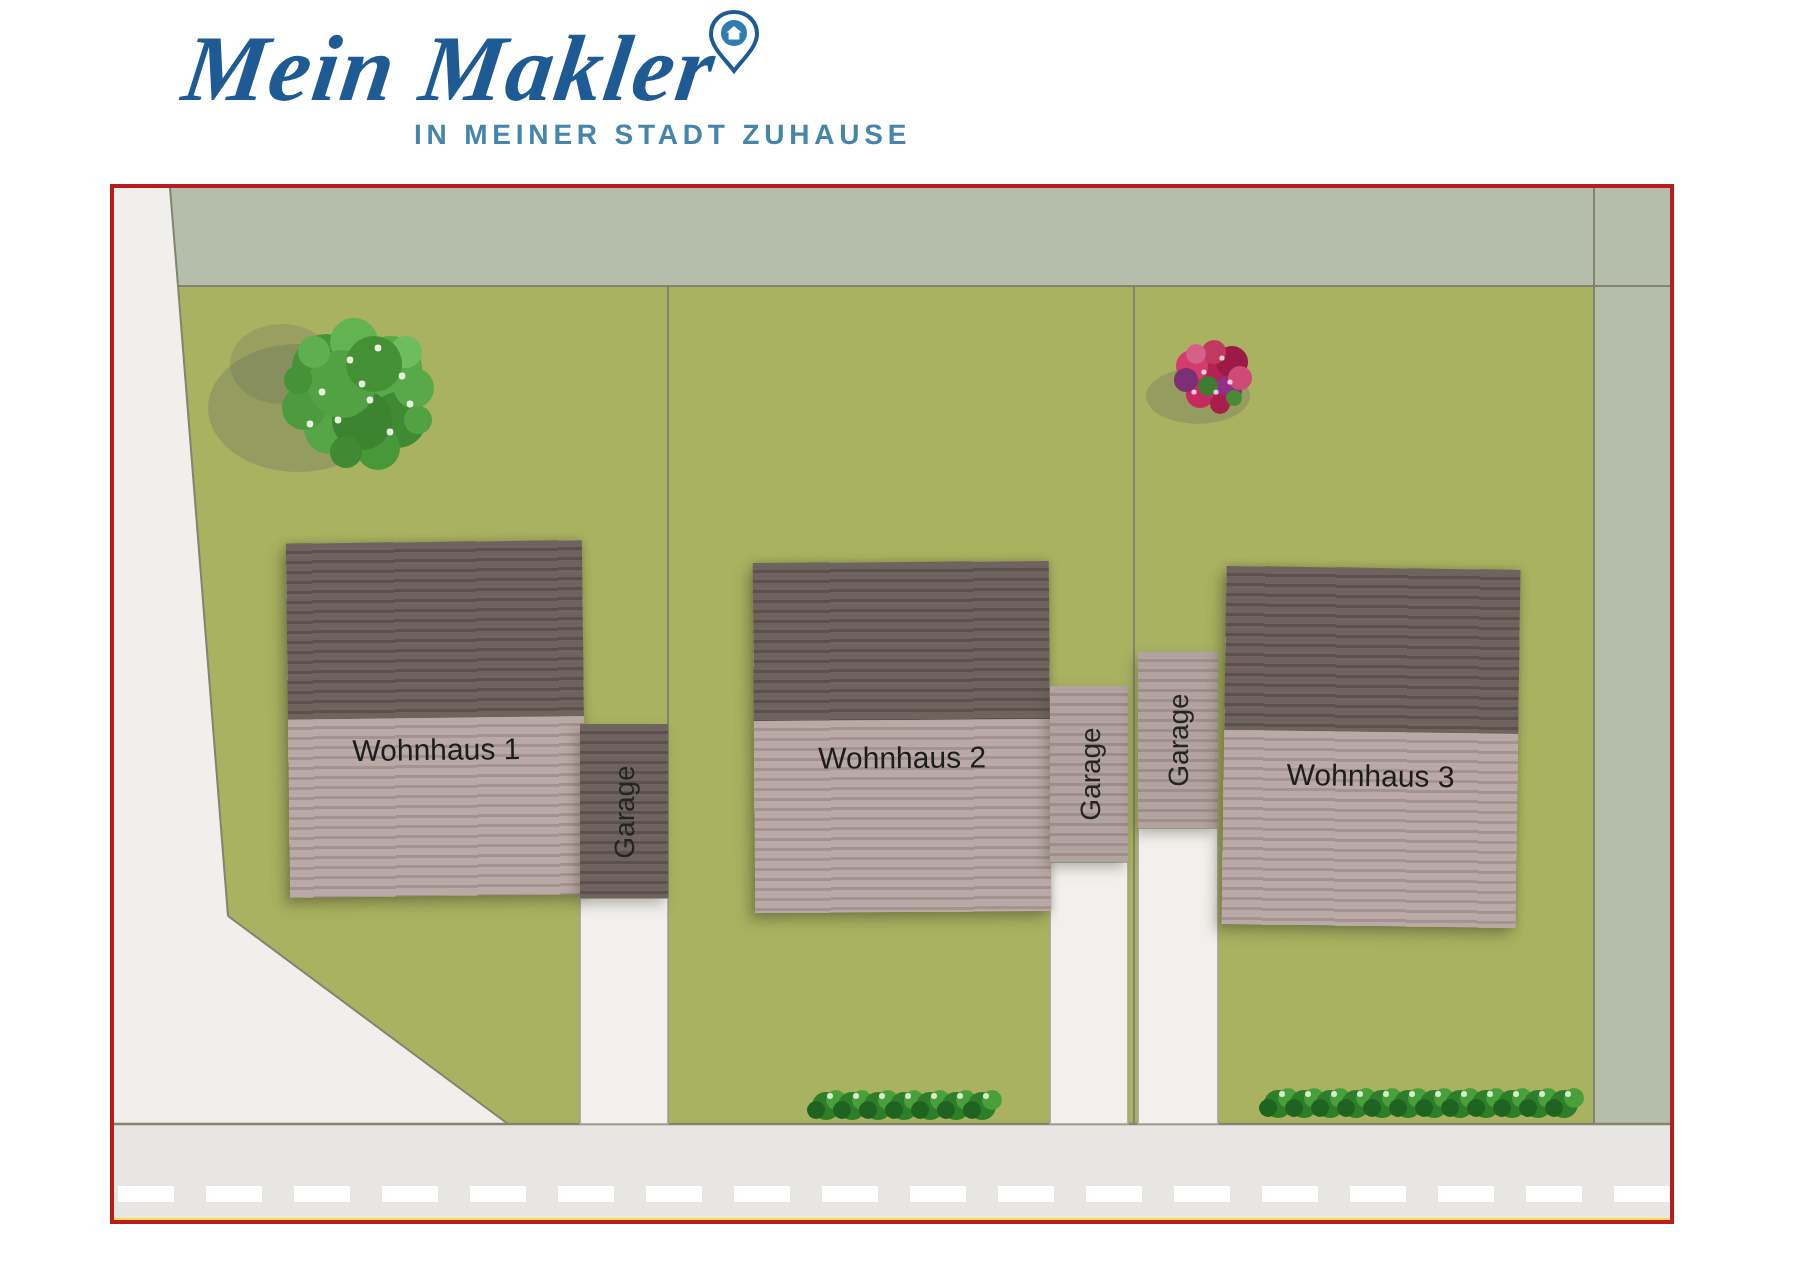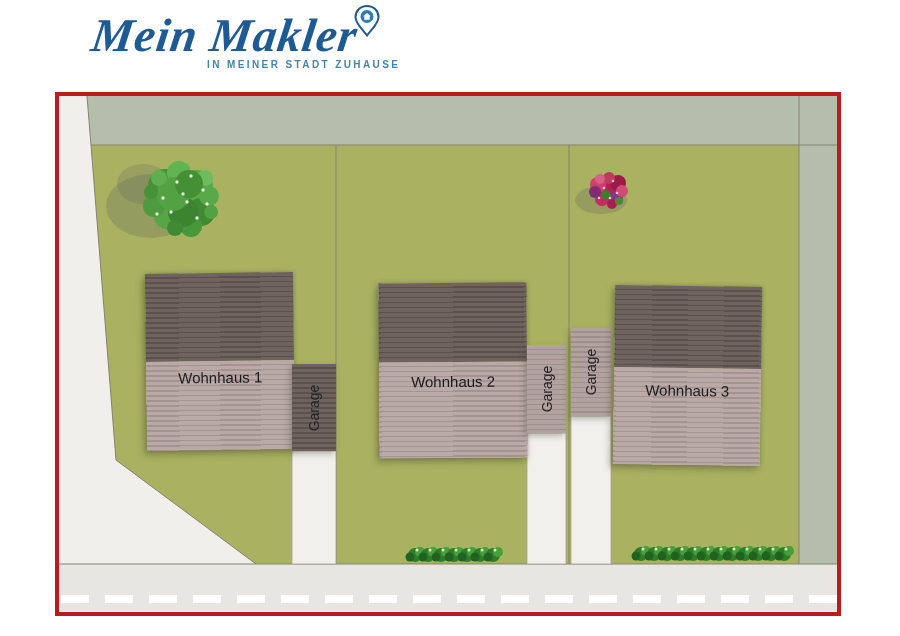--- a/index.html
+++ b/index.html
@@ -4,27 +4,27 @@
 <style>
   html,body{margin:0;padding:0;background:#fff;}
   .screen{position:relative;width:900px;height:636px;background:#ffffff;overflow:hidden;
           font-family:"Liberation Sans",sans-serif;}
 
   
   .logo{position:absolute;left:92px;top:6px;width:320px;height:80px;}
   .brand{position:absolute;left:0;top:0;font-family:"Liberation Serif",serif;
          font-style:italic;font-weight:700;font-size:47px;line-height:58px;
          color:#1e5b95;transform:skewX(-8deg);letter-spacing:1px;white-space:nowrap;}
-  .tagline{position:absolute;left:115px;top:53px;font-size:10px;letter-spacing:2.4px;
+  .tagline{position:absolute;left:115px;top:53px;font-size:14px;letter-spacing:2.4px;
            color:#4585ac;font-weight:700;white-space:nowrap;}
   .pin{position:absolute;left:261px;top:-2px;}
 
   
   .plan{position:absolute;left:55px;top:92px;width:778px;height:516px;
-        background:#fef9c3;border:4px solid #b91c1c;}
+        background:#fde047;border:2px solid #b91c1c;}
   .plan svg{position:absolute;left:0;top:0;}
 
   .house{position:absolute;box-shadow:-3px 4px 7px rgba(70,70,45,.38),0 0 4px rgba(70,70,45,.35);}
   .roof{width:100%;}
   .roof.dark{background:repeating-linear-gradient(to bottom,#6f6360 0 3.5px,#5b504c 3.5px 5px);}
   .roof.light{background:repeating-linear-gradient(to bottom,#b9a9a7 0 3.5px,#a49391 3.5px 5px);}
   .garage{position:absolute;box-shadow:-2px 3px 6px rgba(70,70,45,.35);}
   .garage.g-dark{background:repeating-linear-gradient(to bottom,#6f6360 0 3.5px,#5b504c 3.5px 5px);}
   .garage.g-light{background:repeating-linear-gradient(to bottom,#b2a2a0 0 3.5px,#9e8e8c 3.5px 5px);}
 

